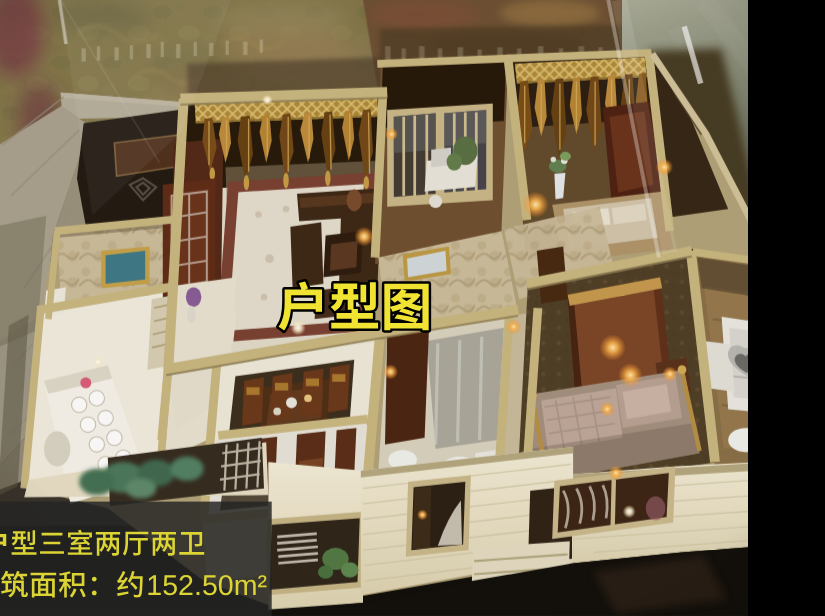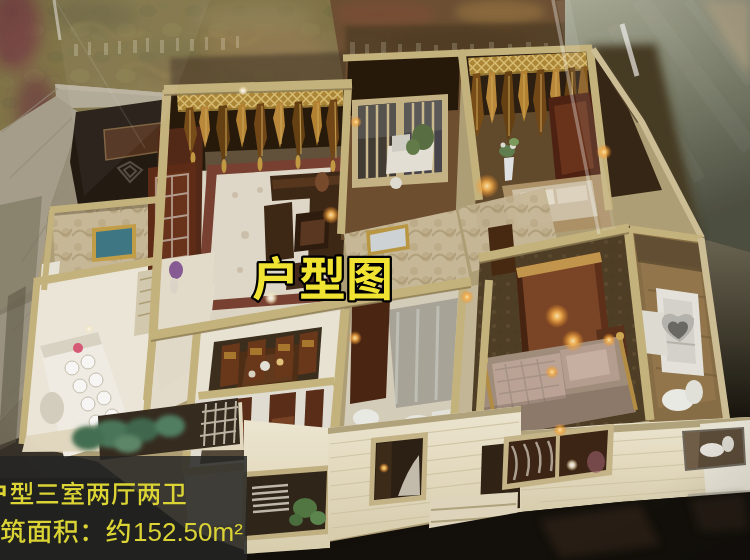--- a/index.html
+++ b/index.html
@@ -1,14 +1,14 @@
 <!DOCTYPE html>
 <html><head><meta charset="utf-8"><style>
 html,body{margin:0;padding:0;background:#000;}
-#c{position:relative;width:750px;height:560px;overflow:hidden;font-family:"Liberation Sans",sans-serif;filter:blur(0.38px) saturate(0.95);}
+#c{position:relative;width:680px;height:560px;overflow:hidden;font-family:"Liberation Sans",sans-serif;filter:blur(0.38px) saturate(0.95);}
 </style></head><body>
 <div id="c">
 <svg width="750" height="560" viewBox="0 0 750 560">
 <defs>
 <filter id="b2" x="-30%" y="-30%" width="160%" height="160%">
           <feGaussianBlur stdDeviation="2"></feGaussianBlur>
         </filter>
 <filter id="b4" x="-40%" y="-40%" width="180%" height="180%">
           <feGaussianBlur stdDeviation="4"></feGaussianBlur>
         </filter>

